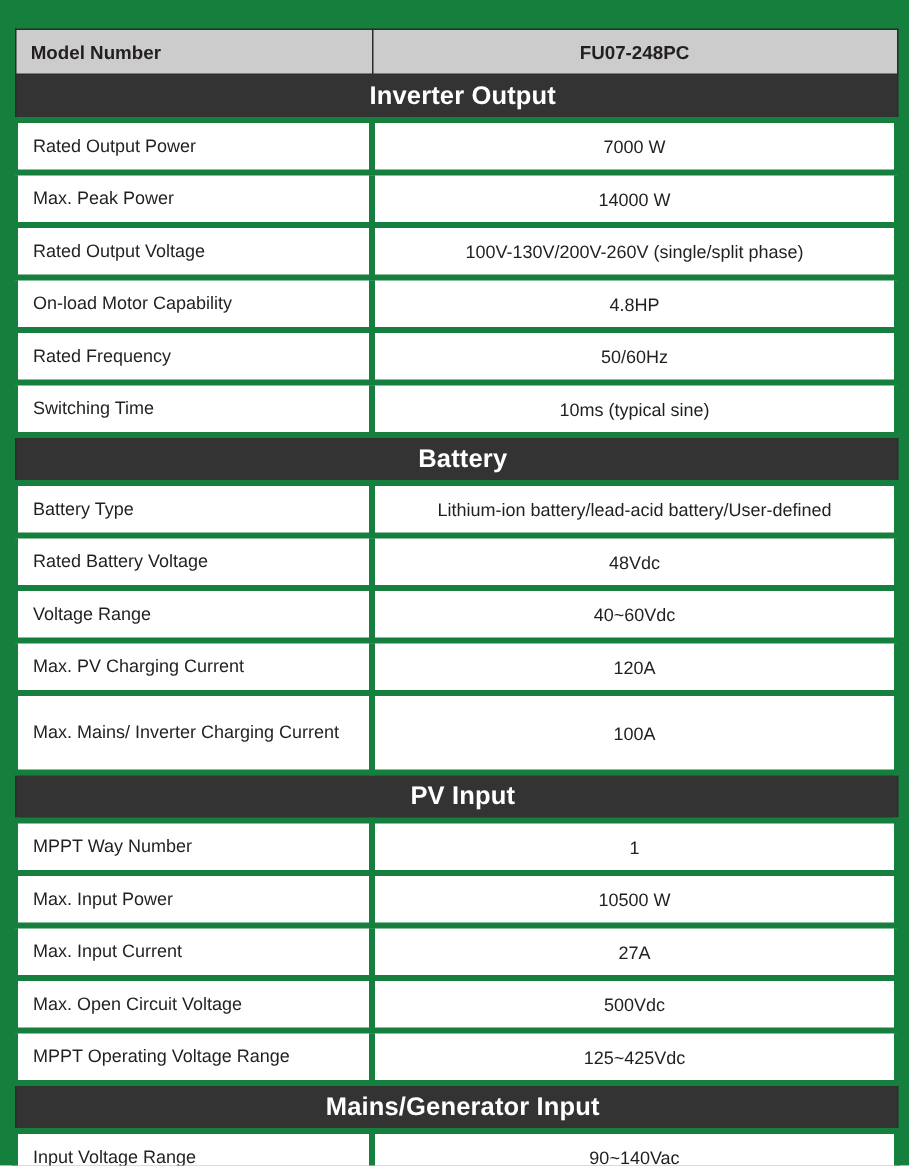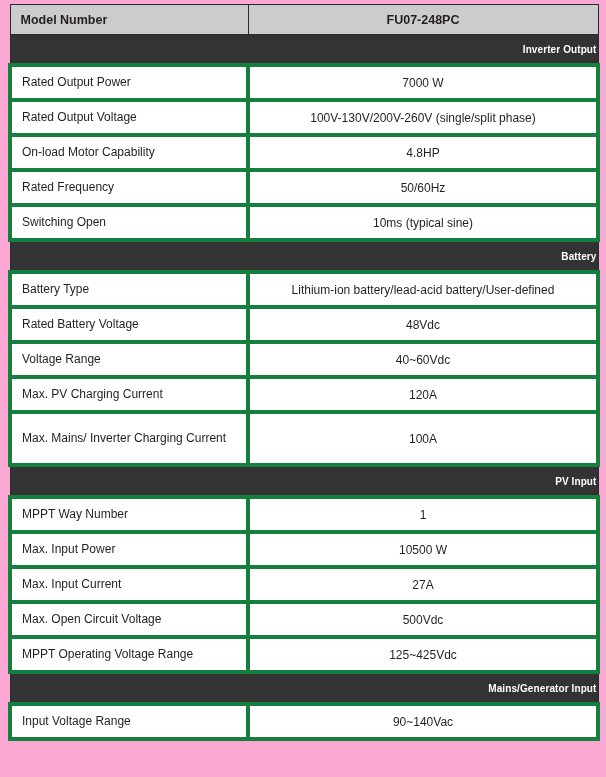--- a/index.html
+++ b/index.html
@@ -11,23 +11,23 @@
     width: 606px;
     height: 777px;
     font-family: "Liberation Sans", sans-serif;
     color: #231f20;
     overflow: hidden;
   }
   .sheet {
     position: relative;
     width: 606px;
     height: 777px;
-    background: #f9a8d4;
+    background: #15803d;
     box-sizing: border-box;
-    padding: 4px 10px 0 8px;
+    padding: 19px 10px 0 8px;
   }
   table.spec {
     width: 588px;
     border-collapse: collapse;
     table-layout: fixed;
     border: 1px solid #2b2b2b;
   }
   table.spec col.c1 { width: 238px; }
   table.spec col.c2 { width: 350px; }
 
@@ -45,23 +45,23 @@
   }
   tr.header-row td.value {
     text-align: center;
     margin-left: 40px;
   }
 
   tr.section-row td {
     background: #333333;
     color: #ffffff;
     font-weight: bold;
-    font-size: 10px;
+    font-size: 17px;
     height: 26px;
-    text-align: right;
+    text-align: center;
     padding-left: 10px;
     border: 1px solid #2b2b2b;
     letter-spacing: 0.1px;
   }
 
   tr.data-row td {
     background: #ffffff;
     font-size: 12px;
     height: 29px;
     border: 4px solid #15803d;
@@ -97,33 +97,37 @@
           <td class="value">FU07-248PC</td>
         </tr>
         <tr class="section-row">
           <td colspan="2">Inverter Output</td>
         </tr>
         <tr class="data-row">
           <td class="label">Rated Output Power</td>
           <td class="value">7000 W</td>
         </tr>
         <tr class="data-row">
+          <td class="label">Max. Peak Power</td>
+          <td class="value">14000 W</td>
+        </tr>
+        <tr class="data-row">
           <td class="label">Rated Output Voltage</td>
           <td class="value">100V-130V/200V-260V (single/split phase)</td>
         </tr>
         <tr class="data-row">
           <td class="label">On-load Motor Capability</td>
           <td class="value">4.8HP</td>
         </tr>
         <tr class="data-row">
           <td class="label">Rated Frequency</td>
           <td class="value">50/60Hz</td>
         </tr>
         <tr class="data-row">
-          <td class="label">Switching Open</td>
+          <td class="label">Switching Time</td>
           <td class="value">10ms (typical sine)</td>
         </tr>
         <tr class="section-row">
           <td colspan="2">Battery</td>
         </tr>
         <tr class="data-row">
           <td class="label">Battery Type</td>
           <td class="value">Lithium-ion battery/lead-acid battery/User-defined</td>
         </tr>
         <tr class="data-row">

